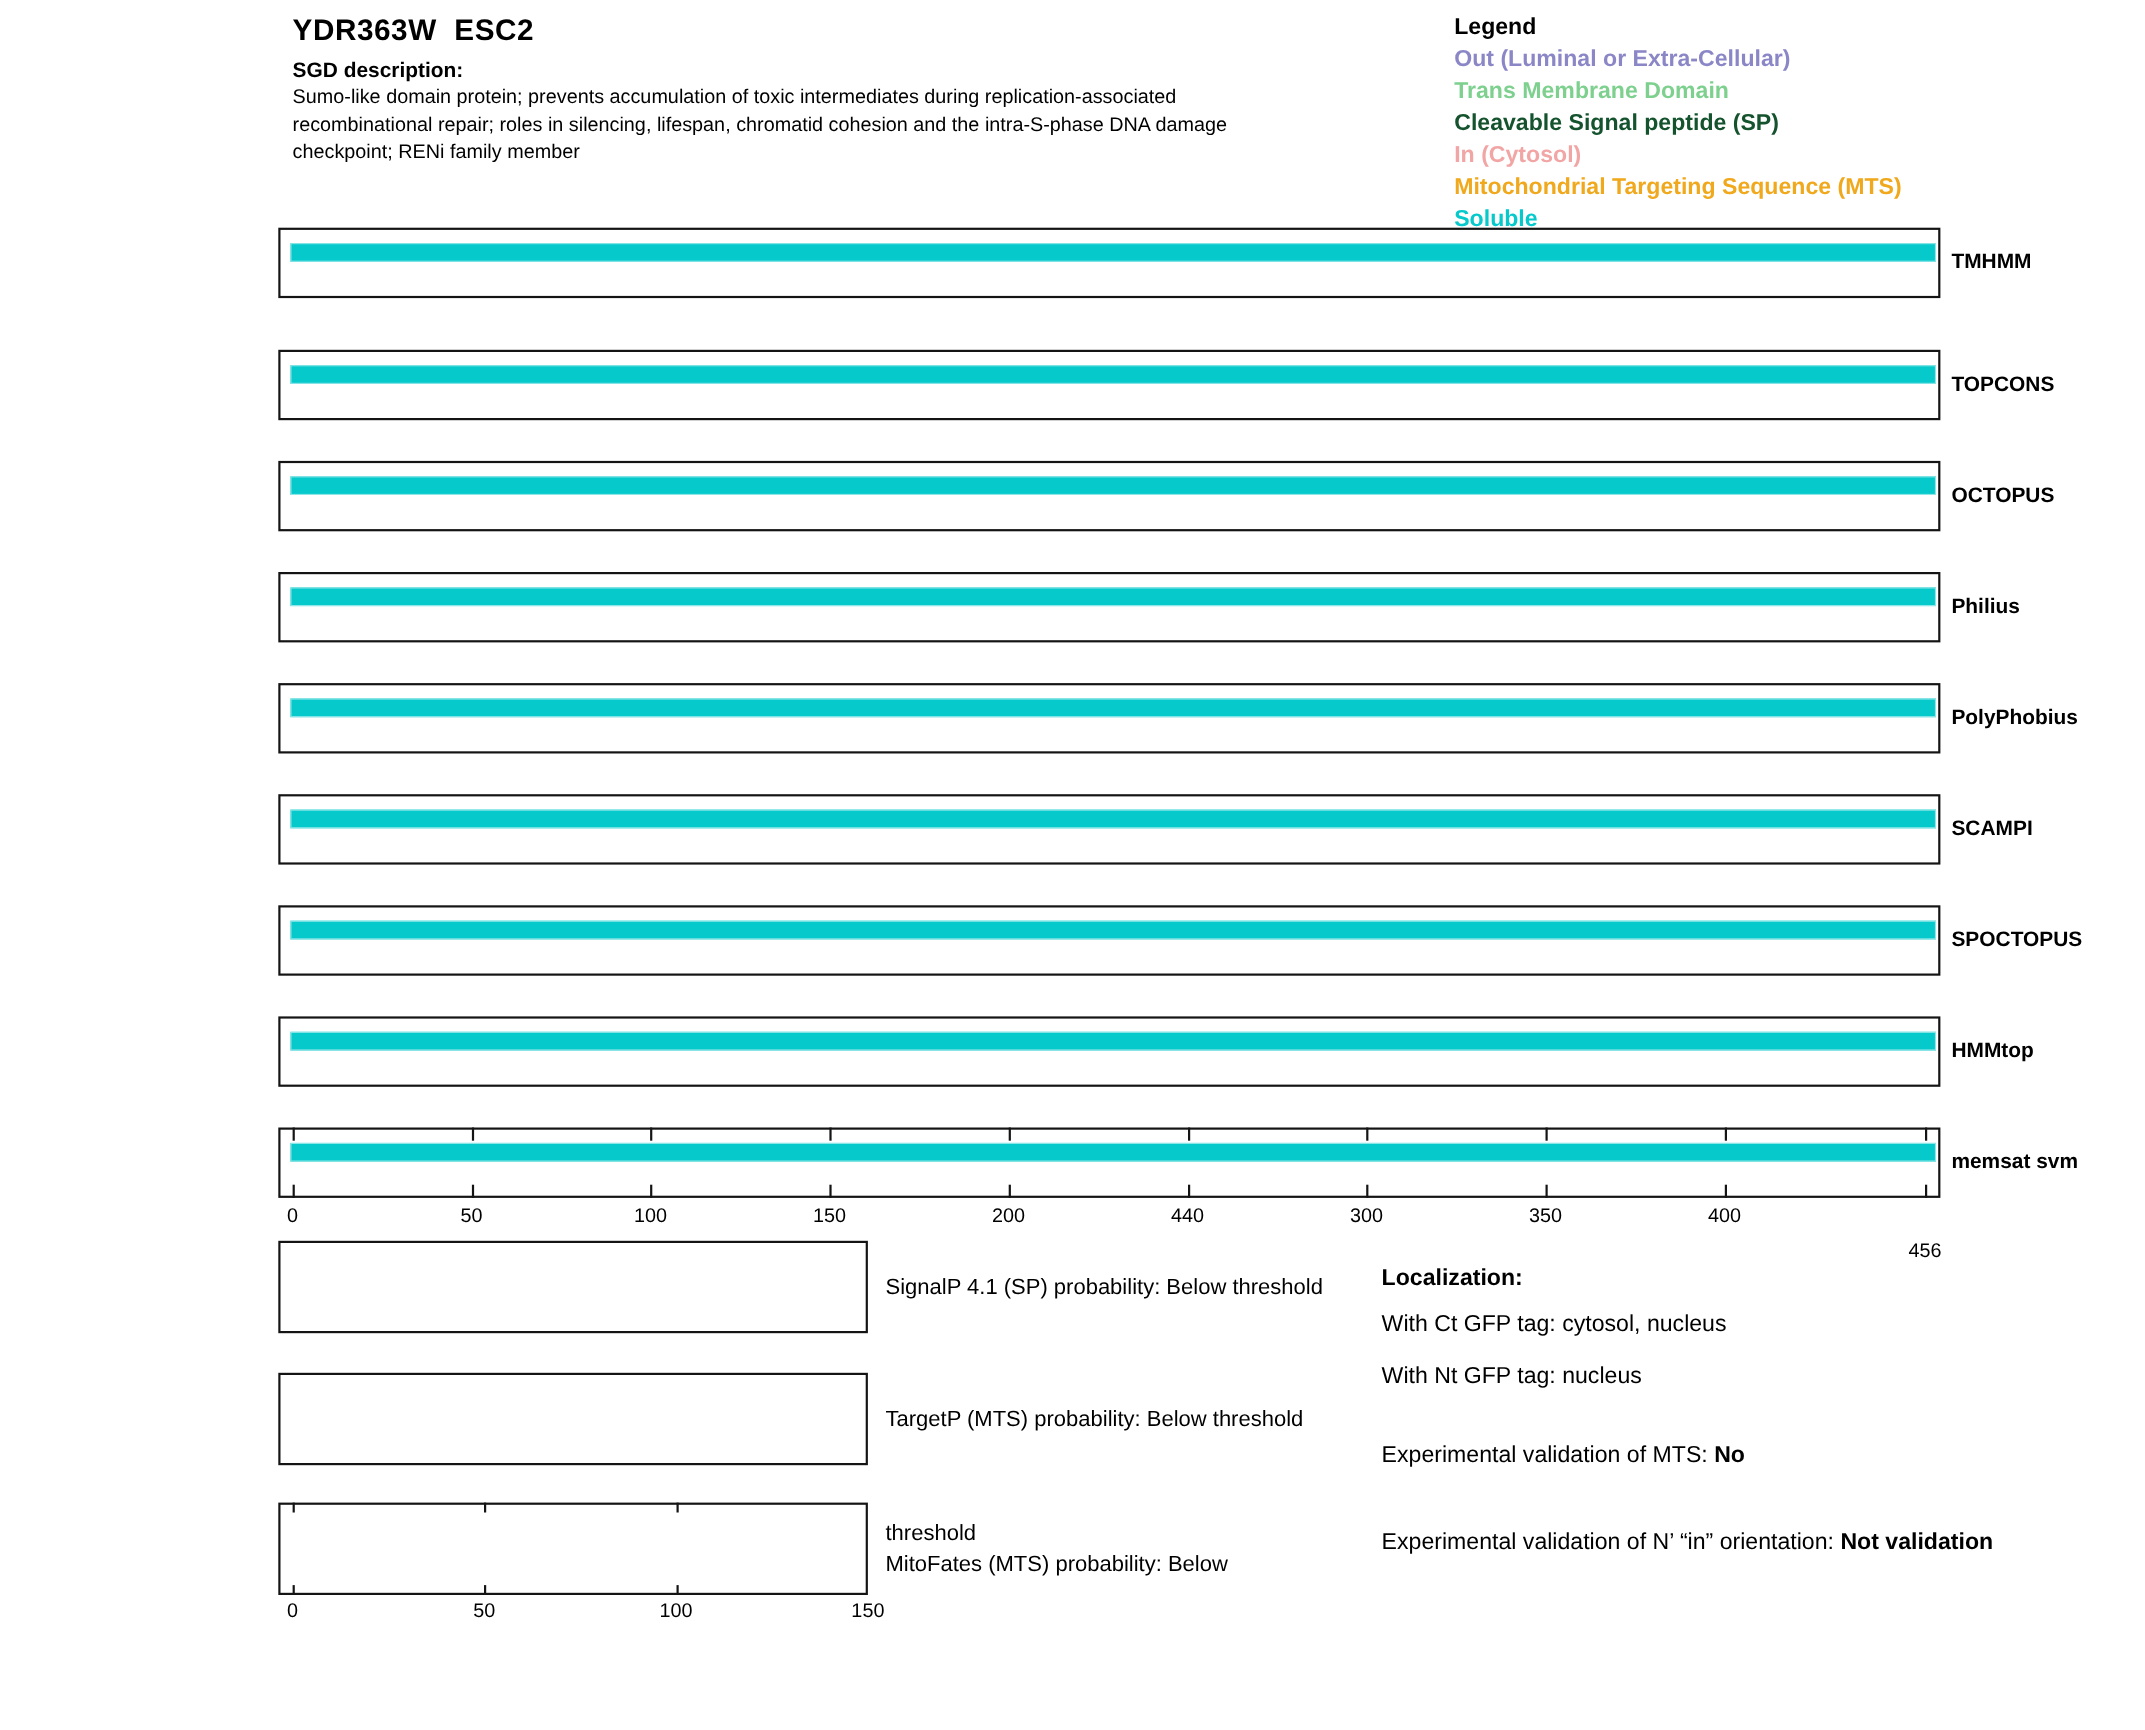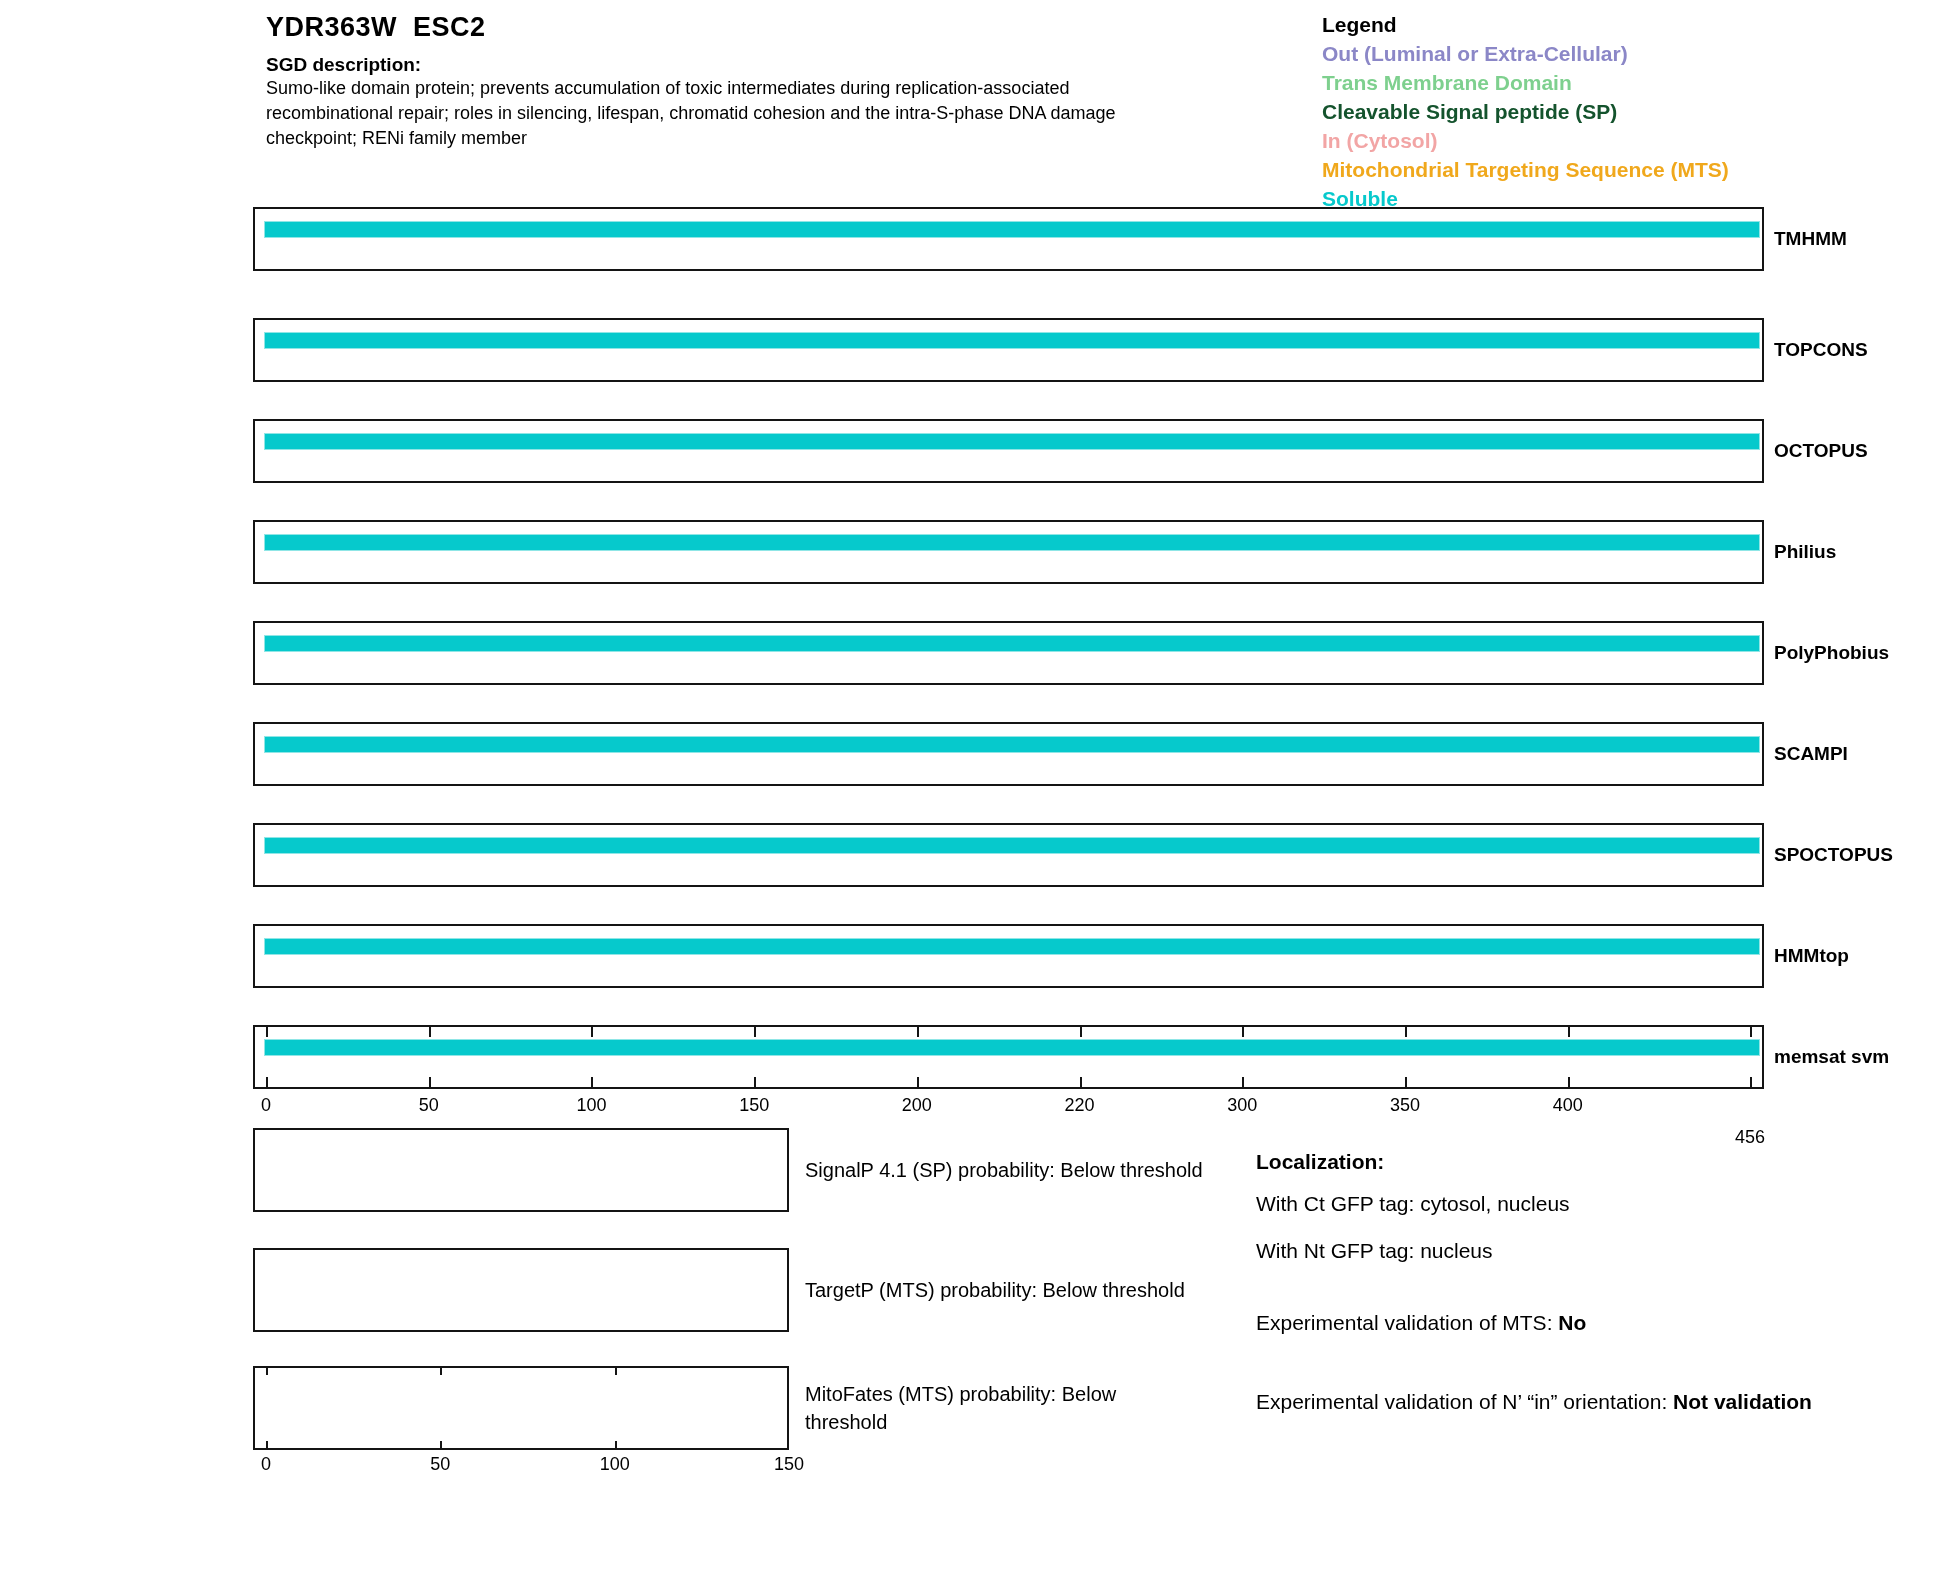--- a/index.html
+++ b/index.html
@@ -131,21 +131,21 @@
     <div class="track-bar"></div>
     <div class="track-label">memsat svm</div>
   </div>
 
   <div class="axis-row" style="top:1095px; width:1511px;">
       <span class="axis-label" style="left: 13px;">0</span>
       <span class="axis-label" style="left: 175.72px;">50</span>
       <span class="axis-label" style="left: 338.44px;">100</span>
       <span class="axis-label" style="left: 501.16px;">150</span>
       <span class="axis-label" style="left: 663.88px;">200</span>
-      <span class="axis-label" style="left: 826.6px;">220</span>
+      <span class="axis-label" style="left: 826.6px;">440</span>
       <span class="axis-label" style="left: 989.32px;">300</span>
       <span class="axis-label" style="left: 1152.04px;">350</span>
       <span class="axis-label" style="left: 1314.76px;">400</span>
       <span class="axis-label" style="left: 1497.01px; margin-top: 32px;">456</span>
     </div>
 
   <div class="sbox" style="top:1128px"></div>
   <div class="sbox" style="top:1248px"></div>
   <div class="sbox" style="top:1366px">
     <div class="tick-layer">
@@ -167,22 +167,22 @@
       <span class="axis-label" style="left: 536.005px;">150</span>
     </div>
 
   <div class="abs caption" style="top:1156px">
     <div>SignalP 4.1 (SP) probability: Below threshold</div>
   </div>
   <div class="abs caption" style="top:1276px">
     <div>TargetP (MTS) probability: Below threshold</div>
   </div>
   <div class="abs caption" style="top:1380px">
+    <div>threshold</div>
     <div>MitoFates (MTS) probability: Below</div>
-    <div>threshold</div>
   </div>
 
   <div class="abs info" style="left:1256px; top:1150px; font-weight:bold;">Localization:</div>
   <div class="abs info" style="left:1256px; top:1192px;">With Ct GFP tag: cytosol, nucleus</div>
   <div class="abs info" style="left:1256px; top:1239px;">With Nt GFP tag: nucleus</div>
   <div class="abs info" style="left:1256px; top:1311px;">
     <span>Experimental validation of MTS: </span><b>No</b>
   </div>
   <div class="abs info" style="left:1256px; top:1381px; width:570px; line-height:41px;">
     <span>Experimental validation of N’ “in” orientation: </span><b>Not validation</b>

